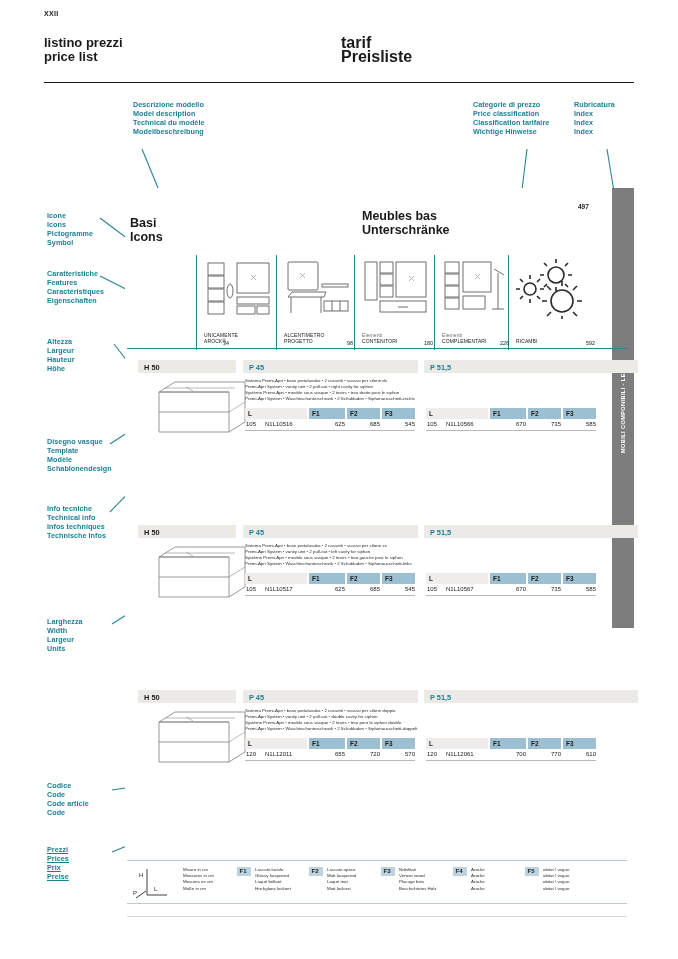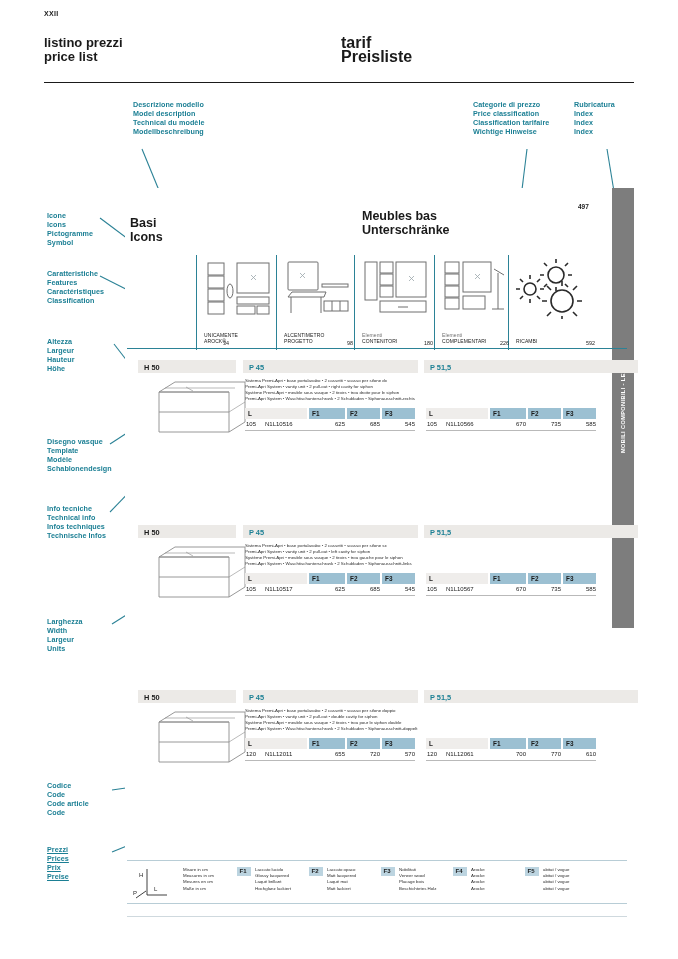--- a/index.html
+++ b/index.html
@@ -135,21 +135,21 @@
     <div>Icone</div>
     <div>Icons</div>
     <div>Pictogramme</div>
     <div>Symbol</div>
   </div>
 
   <div class="ann" style="left:47px; top:269px;">
     <div>Caratteristiche</div>
     <div>Features</div>
     <div>Caractéristiques</div>
-    <div>Classification</div>
+    <div>Eigenschaften</div>
   </div>
 
   <div class="ann" style="left:47px; top:337px;">
     <div>Altezza</div>
     <div>Largeur</div>
     <div>Hauteur</div>
     <div>Höhe</div>
   </div>
 
   <div class="ann" style="left:47px; top:437px;">

